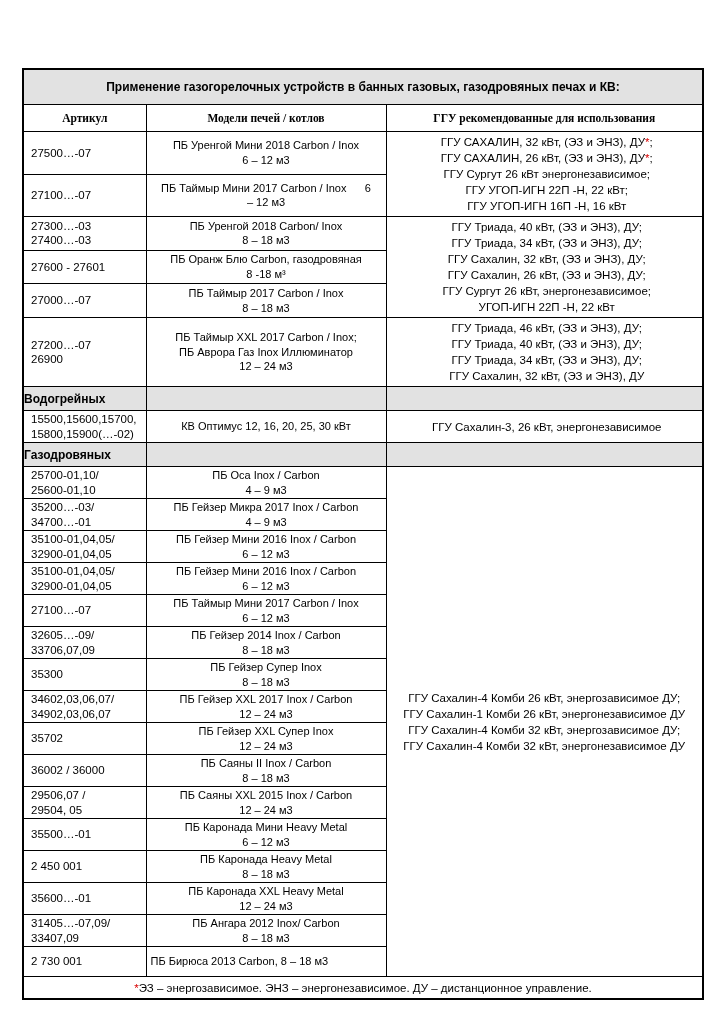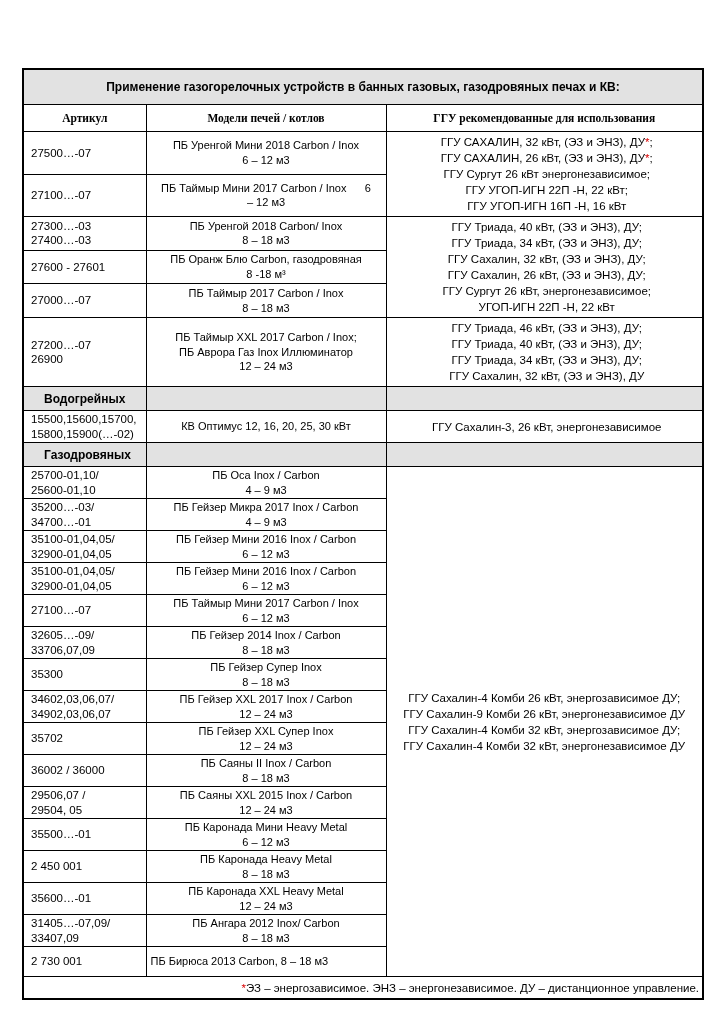--- a/index.html
+++ b/index.html
@@ -14,29 +14,29 @@
     -webkit-font-smoothing:antialiased;
   }
   .doc{position:absolute;left:22px;top:68px;width:680px;}
   table{border-collapse:collapse;width:100%;table-layout:fixed;border:2px solid var(--border);}
   th,td{border:1px solid var(--border);overflow:hidden;}
   .title-cell{
     background:var(--band);font-weight:bold;font-size:12px;text-align:center;
     height:30px;padding:2px 6px;margin-top:44px;
   }
   .head th{font-size:11.5px;font-weight:bold;text-align:center;height:22px;background:#fff;padding:2px;font-family:Liberation Serif, serif;}
-  .band td{background:var(--band);font-weight:bold;font-size:12px;height:21px;padding:1px 2px 1px 20px;text-align:left;vertical-align:middle;margin-left:17px;}
+  .band td{background:var(--band);font-weight:bold;font-size:12px;height:21px;padding:1px 2px 1px 0;text-align:left;vertical-align:middle;margin-left:17px;}
   .g-row{height:30px;}
   td.art{font-size:11.5px;line-height:14.5px;text-align:left;vertical-align:middle;padding:1px 2px 1px 7px;}
   td.mod{font-size:11px;line-height:14.5px;text-align:center;vertical-align:middle;padding:1px 2px;}
   td.mod.left{text-align:left;padding-left:4px;}
   td.ggu{font-size:11.5px;line-height:16px;text-align:center;vertical-align:middle;padding:2px 2px 2px 7px;}
   td.ggu.ctr{text-align:center;padding-left:2px;}
   .red{color:var(--red);}
-  .foot td{font-size:11.5px;height:19px;text-align:right;vertical-align:middle;padding:1px 3px;}
+  .foot td{font-size:11.5px;height:19px;text-align:center;vertical-align:middle;padding:1px 3px;}
 </style>
 </head>
 <body>
 
 <div class="doc">
   <table>
     <colgroup>
       <col style="width:123px">
       <col style="width:240px">
       <col style="width:317px">
@@ -156,21 +156,21 @@
           <td class="art">
             <div>25700-01,10/</div>
             <div>25600-01,10</div>
           </td>
           <td class="mod">
             <div>ПБ Оса Inox / Carbon</div>
             <div>4 – 9 м3</div>
           </td>
           <td class="ggu ctr" rowspan="16">
             <div><span>ГГУ Сахалин-4 Комби 26 кВт, энергозависимое ДУ;</span></div>
-            <div><span>ГГУ Сахалин-9 Комби 26 кВт, энергонезависимое ДУ</span></div>
+            <div><span>ГГУ Сахалин-1 Комби 26 кВт, энергонезависимое ДУ</span></div>
             <div><span>ГГУ Сахалин-4 Комби 32 кВт, энергозависимое ДУ;</span></div>
             <div><span>ГГУ Сахалин-4 Комби 32 кВт, энергонезависимое ДУ</span></div>
           </td>
         </tr>
         <tr class="g-row">
           <td class="art">
             <div>35200…-03/</div>
             <div>34700…-01</div>
           </td>
           <td class="mod">

